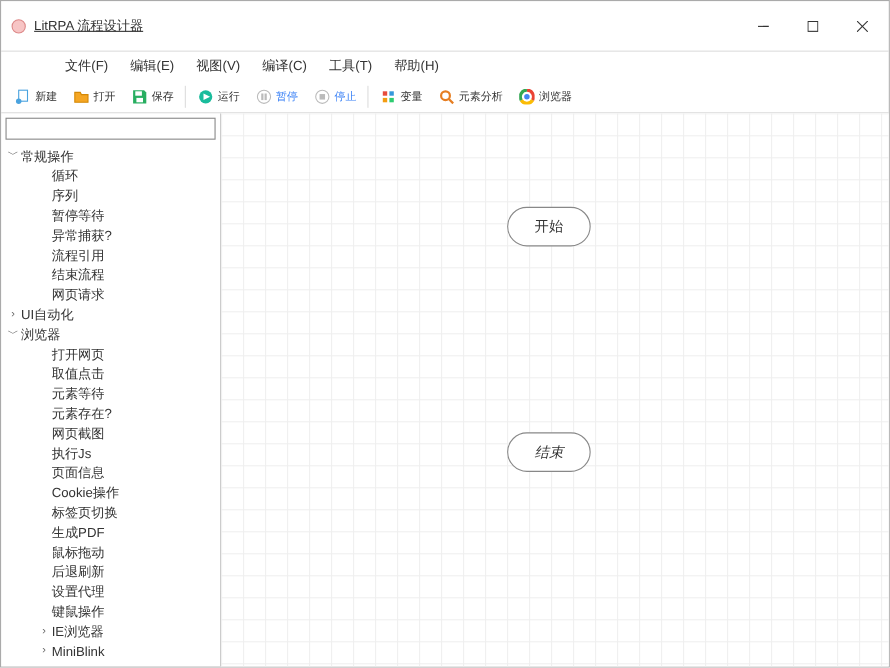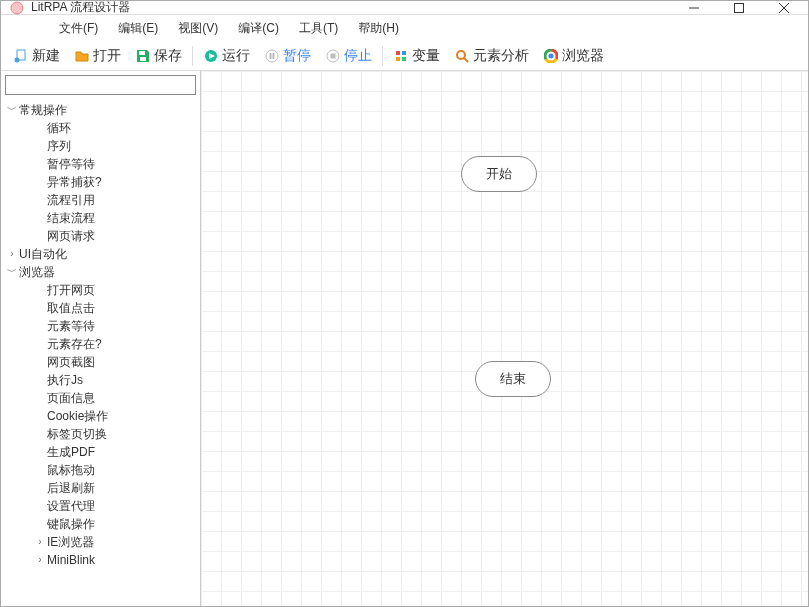--- a/index.html
+++ b/index.html
@@ -1,42 +1,42 @@
 <!DOCTYPE html>
 <html><head>
 <meta charset="utf-8">
 <style>
 * { margin: 0; padding: 0; box-sizing: border-box; }
 body { font-family: "Microsoft YaHei", "SimSun", Arial, sans-serif; font-size: 12px; background: #fff; color: #333; }
 .window { width: 809px; height: 607px; border: 1px solid #aaa; display: flex; flex-direction: column; background: #fff; }
-.titlebar { height: 14px; display: flex; align-items: center; padding: 0 2px 0 8px; border-bottom: 1px solid #ddd; }
+.titlebar { height: 46px; display: flex; align-items: center; padding: 0 2px 0 8px; border-bottom: 1px solid #ddd; text-decoration: underline; }
 .titlebar-icon { width: 16px; height: 16px; margin-right: 6px; display: inline-flex; align-items: center; justify-content: center; }
 .titlebar-title { flex: 1; font-size: 12px; color: #333; }
 .win-controls { display: flex; }
 .win-btn { width: 45px; height: 29px; display: flex; align-items: center; justify-content: center; cursor: pointer; }
 .menubar { height: 26px; display: flex; align-items: center; padding: 0 8px; gap: 0; margin-left: 40px; }
 .menu-item { padding: 4px 10px; cursor: pointer; font-size: 12px; }
 .toolbar { height: 30px; display: flex; align-items: center; padding: 2px 6px; gap: 2px; border-bottom: 1px solid #ddd; }
-.tool-btn { display: flex; align-items: center; gap: 3px; padding: 3px 6px; cursor: pointer; font-size: 14px; border-radius: 2px; }
+.tool-btn { display: flex; align-items: center; gap: 3px; padding: 3px 6px; cursor: pointer; font-size: 10px; border-radius: 2px; }
 .tool-icon { width: 16px; height: 16px; display: inline-flex; align-items: center; justify-content: center; }
 .tool-sep { width:1px; height:20px; background:#ddd; margin:0 2px; }
 .disabled { color: #3b82f6; }
 .content { flex: 1; display: flex; overflow: hidden; }
 .sidebar { width: 200px; border-right: 1px solid #ccc; display: flex; flex-direction: column; }
 .search-box { margin: 4px; }
 .search-box input { width: 100%; height: 20px; border: 1px solid #888; padding: 1px 3px; font-size: 12px; }
 .tree { flex: 1; overflow-y: auto; padding: 2px 0 2px 4px; }
 .tree-node { display: flex; align-items: center; padding: 1px 0; cursor: pointer; white-space: nowrap; font-size: 12px; line-height: 16px; }
 .chevron { width: 14px; text-align: center; color: #666; font-size: 10px; display: inline-block; }
 .tree-children { margin-left: 14px; }
 .leaf { margin-left: 28px; }
 .canvas { flex: 1; position: relative; background: #fff; background-image: linear-gradient(#eee 1px, transparent 1px), linear-gradient(90deg, #eee 1px, transparent 1px); background-size: 20px 20px; }
 .flow-node { position: absolute; border: 1px solid #888; border-radius: 18px; background: #fff; padding: 8px 24px; font-size: 13px; cursor: move; text-align: center; }
 .flow-start { left: 260px; top: 85px; }
-.flow-end { left: 274px; top: 290px; }
+.flow-end { left: 260px; top: 290px; font-style: italic; }
 .tree::-webkit-scrollbar { width: 16px; }
 .tree::-webkit-scrollbar-track { background: #f0f0f0; }
 .tree::-webkit-scrollbar-thumb { background: #c0c0c0; border: 2px solid #f0f0f0; border-radius: 2px; }
 </style>
 </head>
 <body>
 
 <div class="window">
 
   <div class="titlebar">

